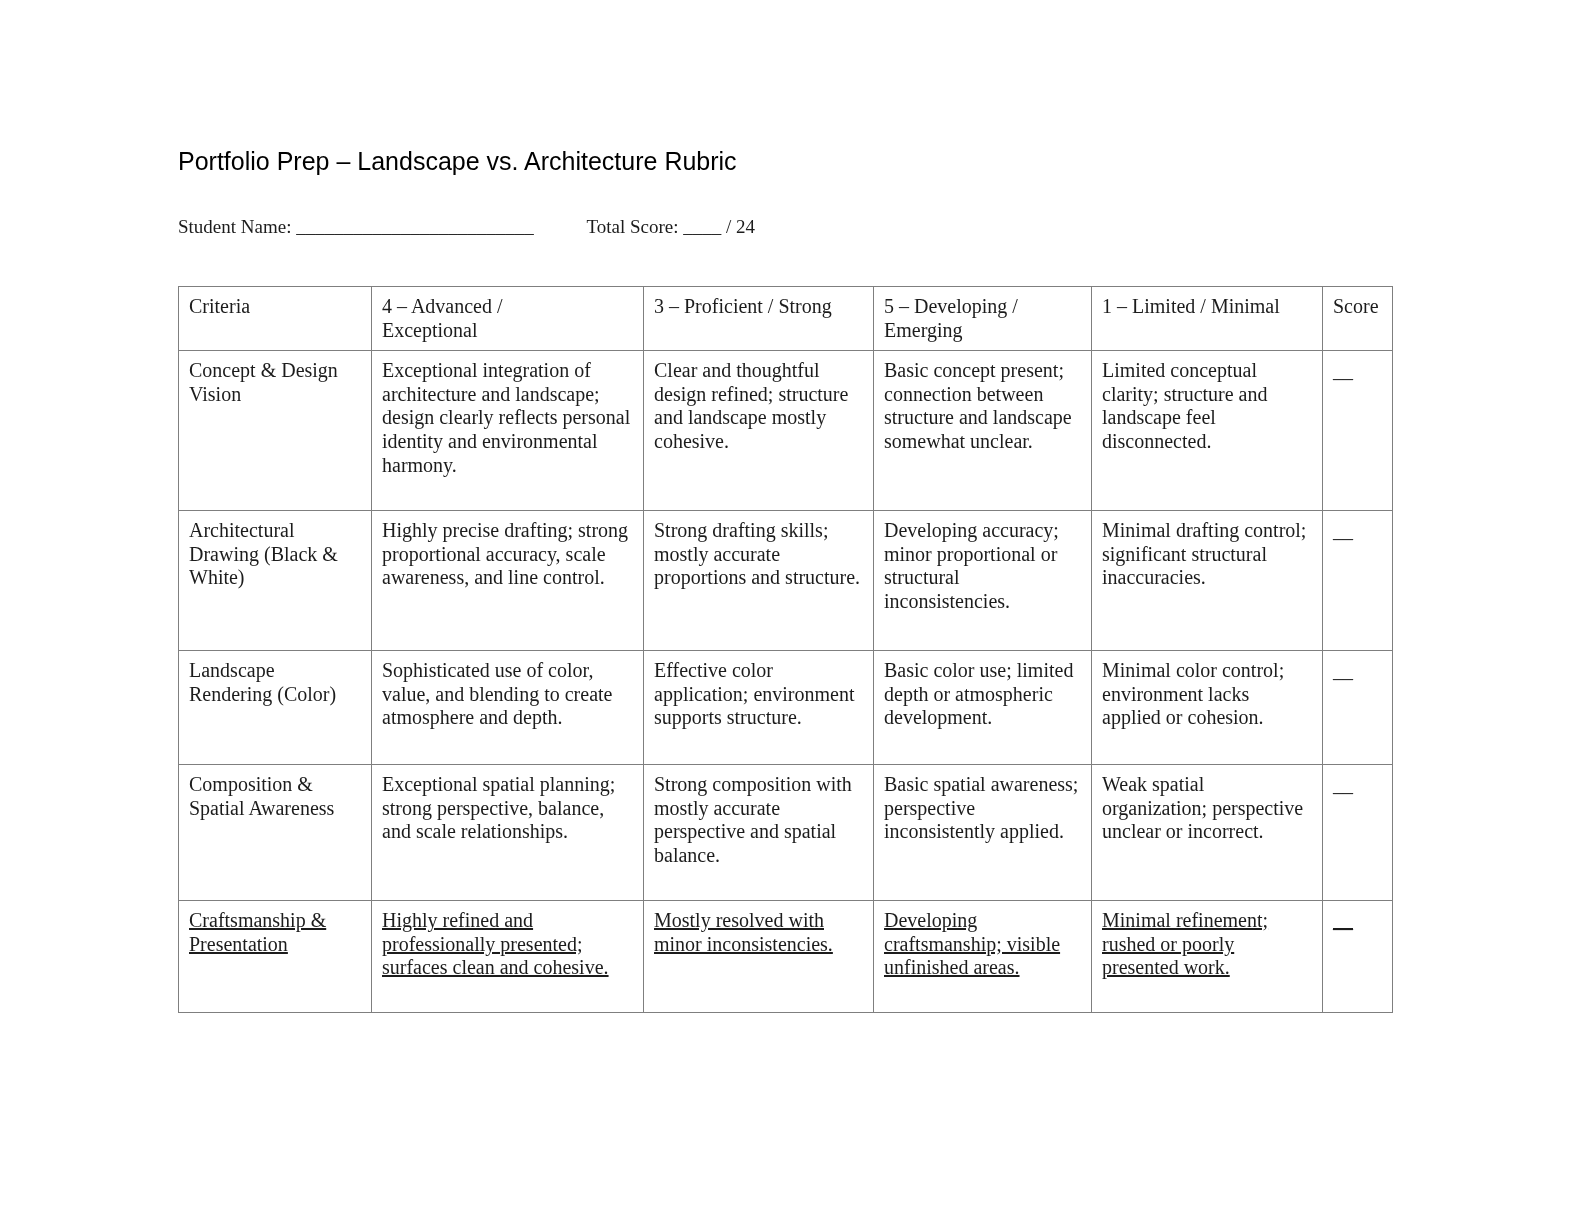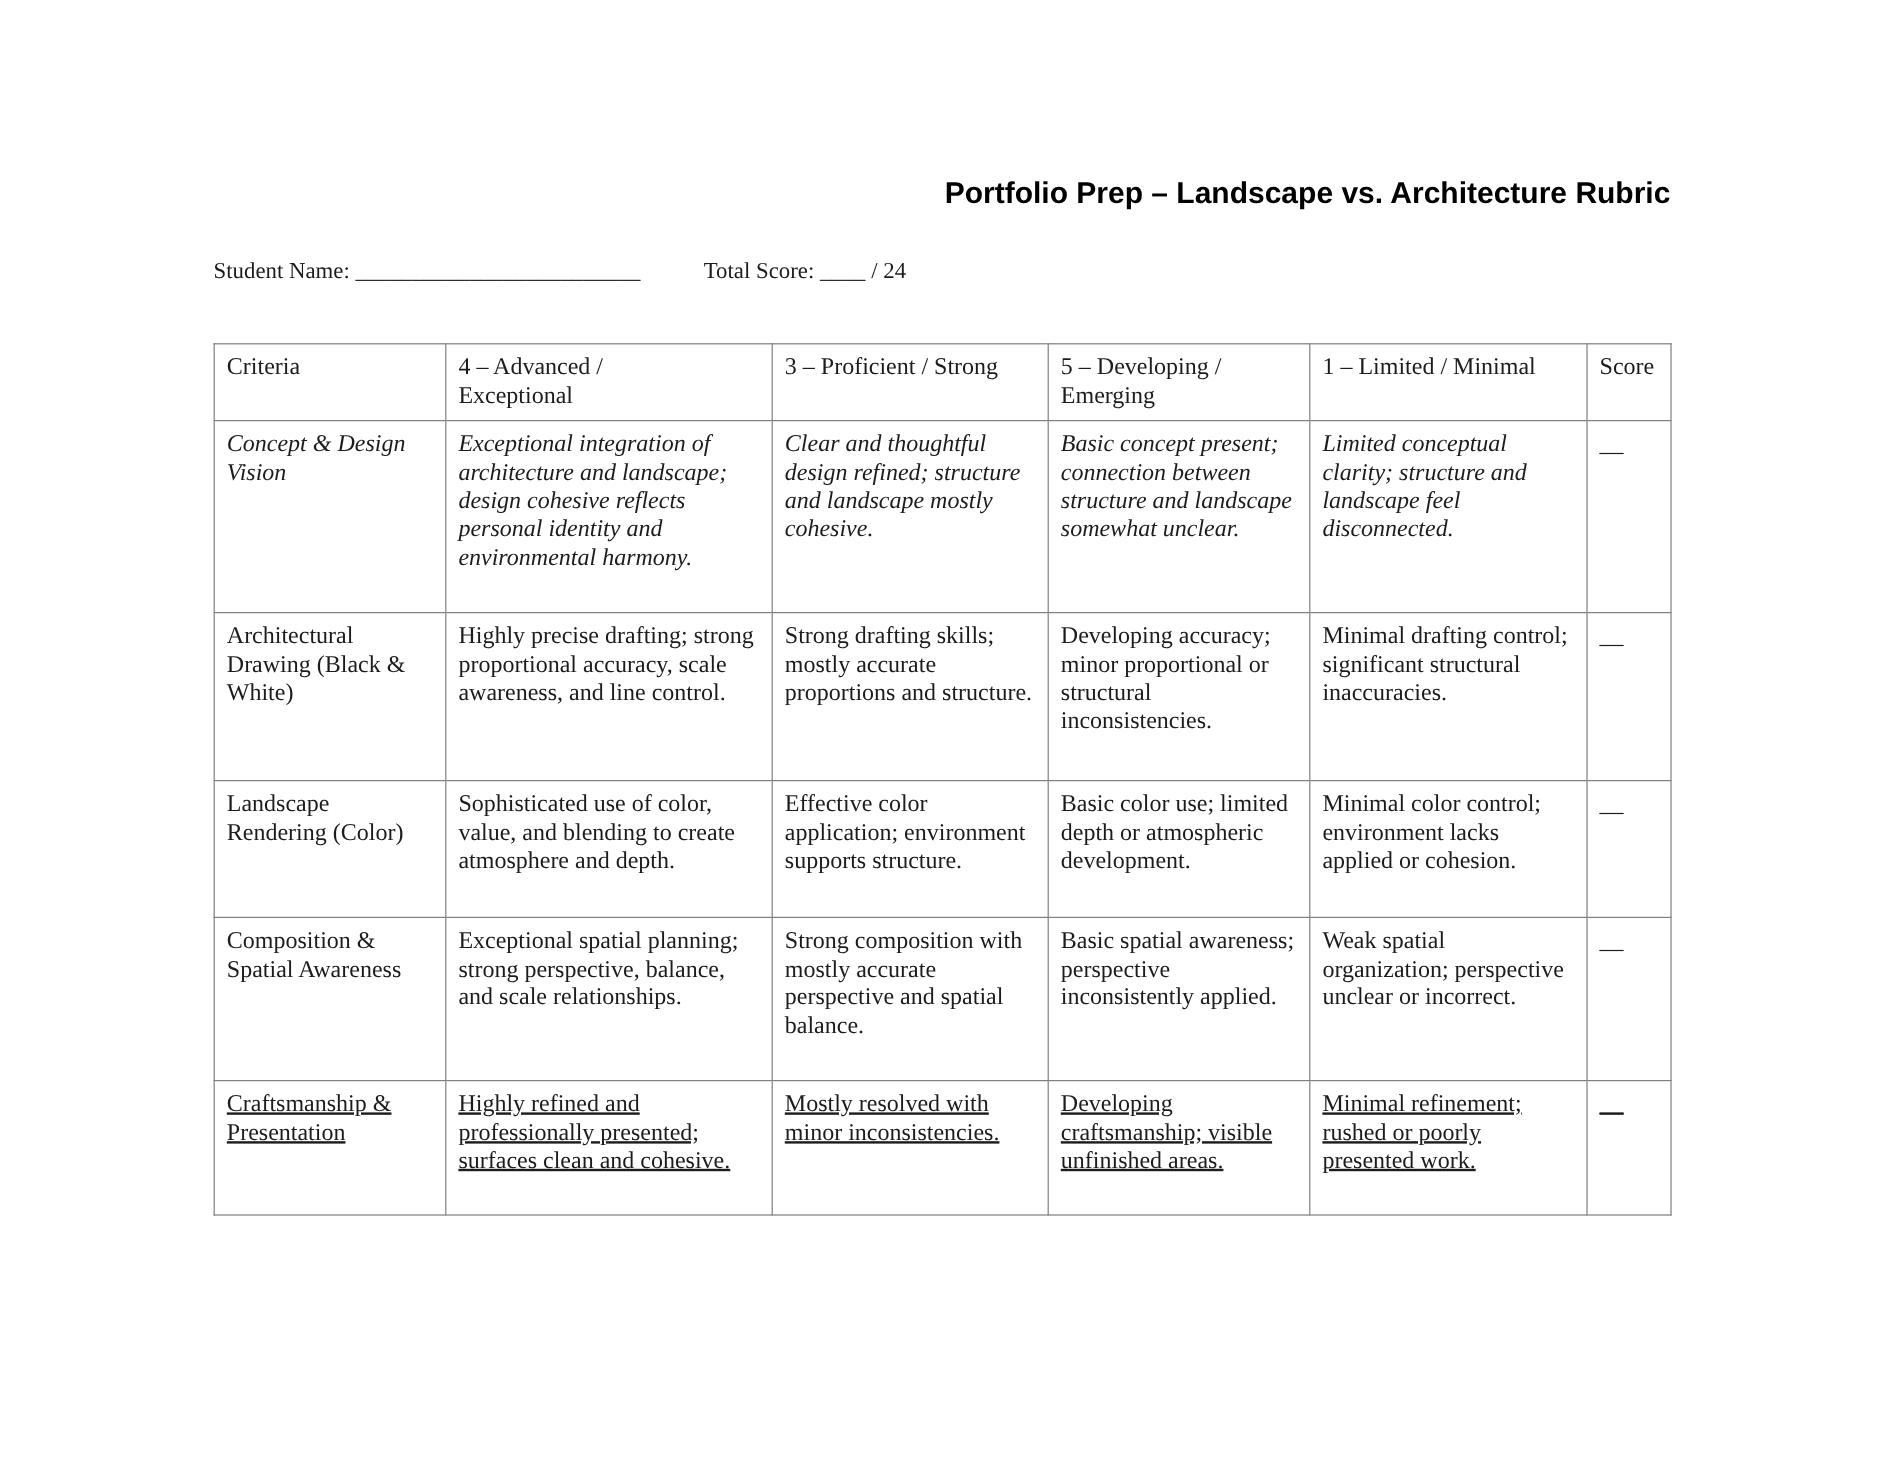--- a/index.html
+++ b/index.html
@@ -15,24 +15,24 @@
     position: relative;
   }
   .content {
     position: absolute;
     left: 178px;
     top: 0;
     width: 1214px;
   }
   .doc-title {
     margin: 146px 0 0 0;
-    text-align: right;
+    text-align: left;
     font-family: "Liberation Sans", "DejaVu Sans", sans-serif;
     font-size: 25px;
-    font-weight: 700;
+    font-weight: 400;
     color: #000000;
     line-height: 1.2;
   }
   .info-line {
     margin-top: 40px;
     font-size: 19px;
     color: #1c1c1c;
     white-space: nowrap;
   }
   .blank {
@@ -56,21 +56,21 @@
     vertical-align: top;
     text-align: left;
     padding: 8px 10px;
     font-weight: normal;
     overflow: hidden;
   }
   table.rubric th {
     white-space: pre-line;
   }
   tr.hdr  { height: 59px; }
-  tr.r0   { height: 160px; font-style: italic; }
+  tr.r0   { height: 160px; }
   tr.r1   { height: 140px; }
   tr.r2   { height: 114px; font-family: Liberation Serif, serif; }
   tr.r3   { height: 136px; }
   tr.r4   { height: 112px; text-decoration: underline; }
 </style>
 </head>
 <body>
 
 <div class="content">
 
@@ -102,21 +102,21 @@
 Exceptional</th>
         <th>3 – Proficient / Strong</th>
         <th>5 – Developing /
 Emerging</th>
         <th>1 – Limited / Minimal</th>
         <th>Score</th>
       </tr>
 
       <tr class="r0">
         <td>Concept &amp; Design Vision</td>
-        <td>Exceptional integration of architecture and landscape; design cohesive reflects personal identity and environmental harmony.</td>
+        <td>Exceptional integration of architecture and landscape; design clearly reflects personal identity and environmental harmony.</td>
         <td>Clear and thoughtful design refined; structure and landscape mostly cohesive.</td>
         <td>Basic concept present; connection between structure and landscape somewhat unclear.</td>
         <td>Limited conceptual clarity; structure and landscape feel disconnected.</td>
         <td>__</td>
       </tr>
 
       <tr class="r1">
         <td>Architectural Drawing (Black &amp; White)</td>
         <td>Highly precise drafting; strong proportional accuracy, scale awareness, and line control.</td>
         <td>Strong drafting skills; mostly accurate proportions and structure.</td>

